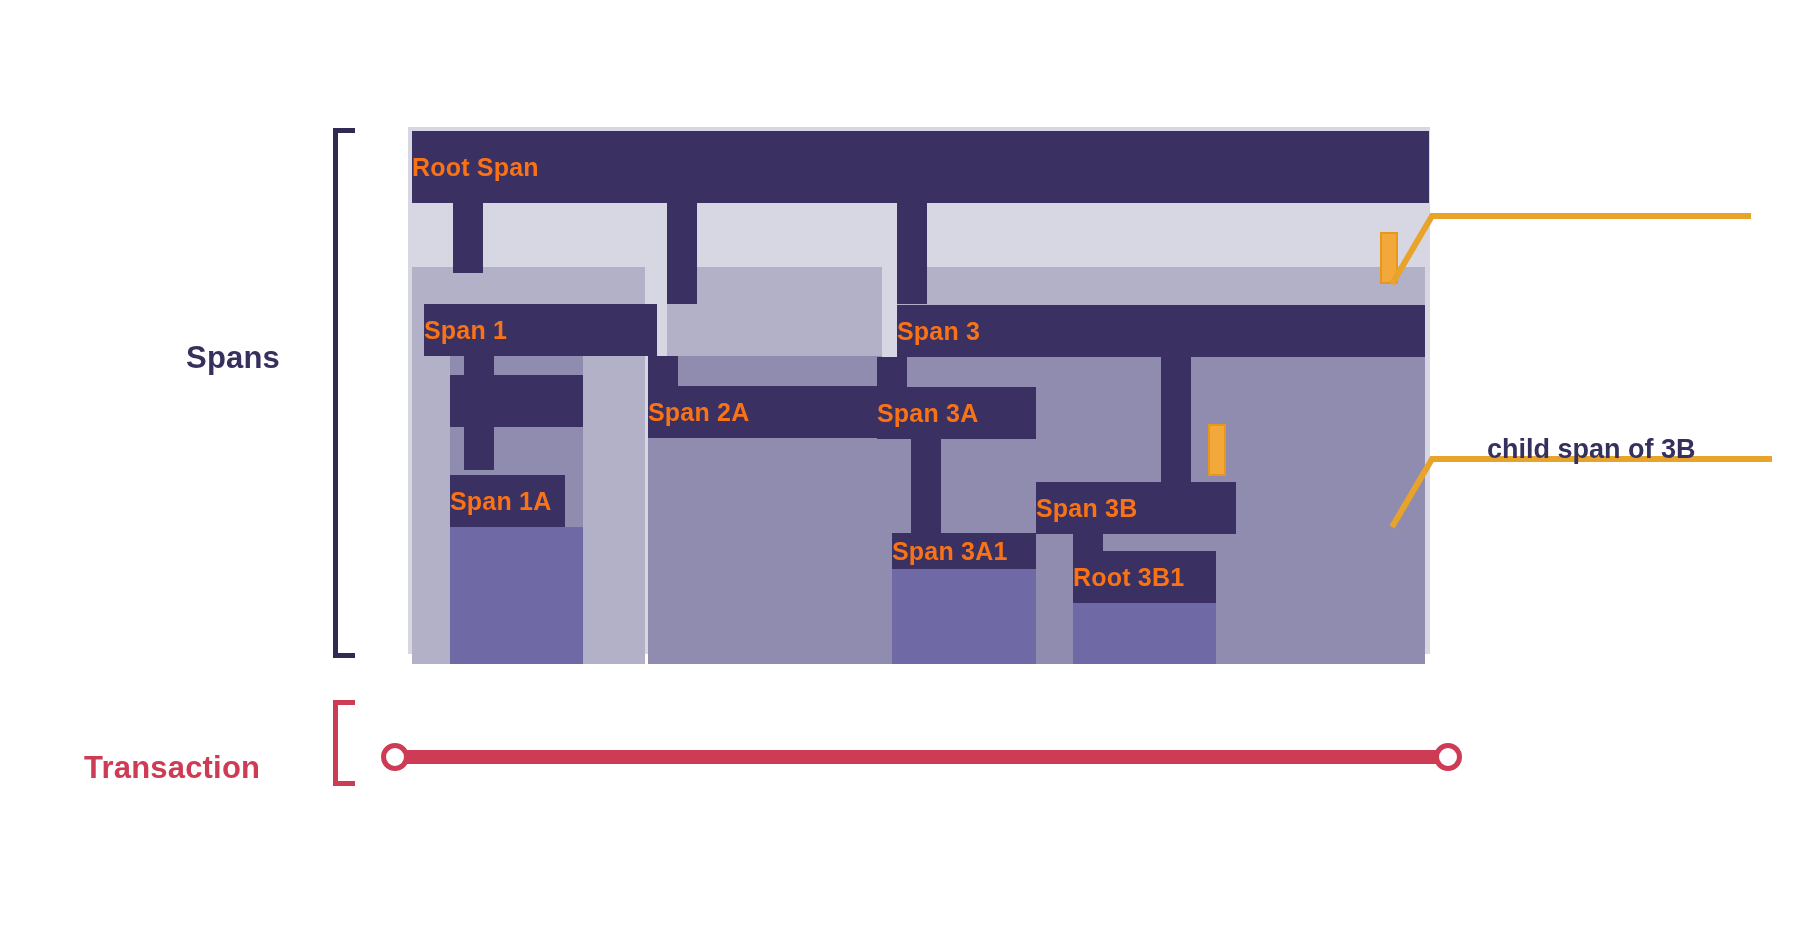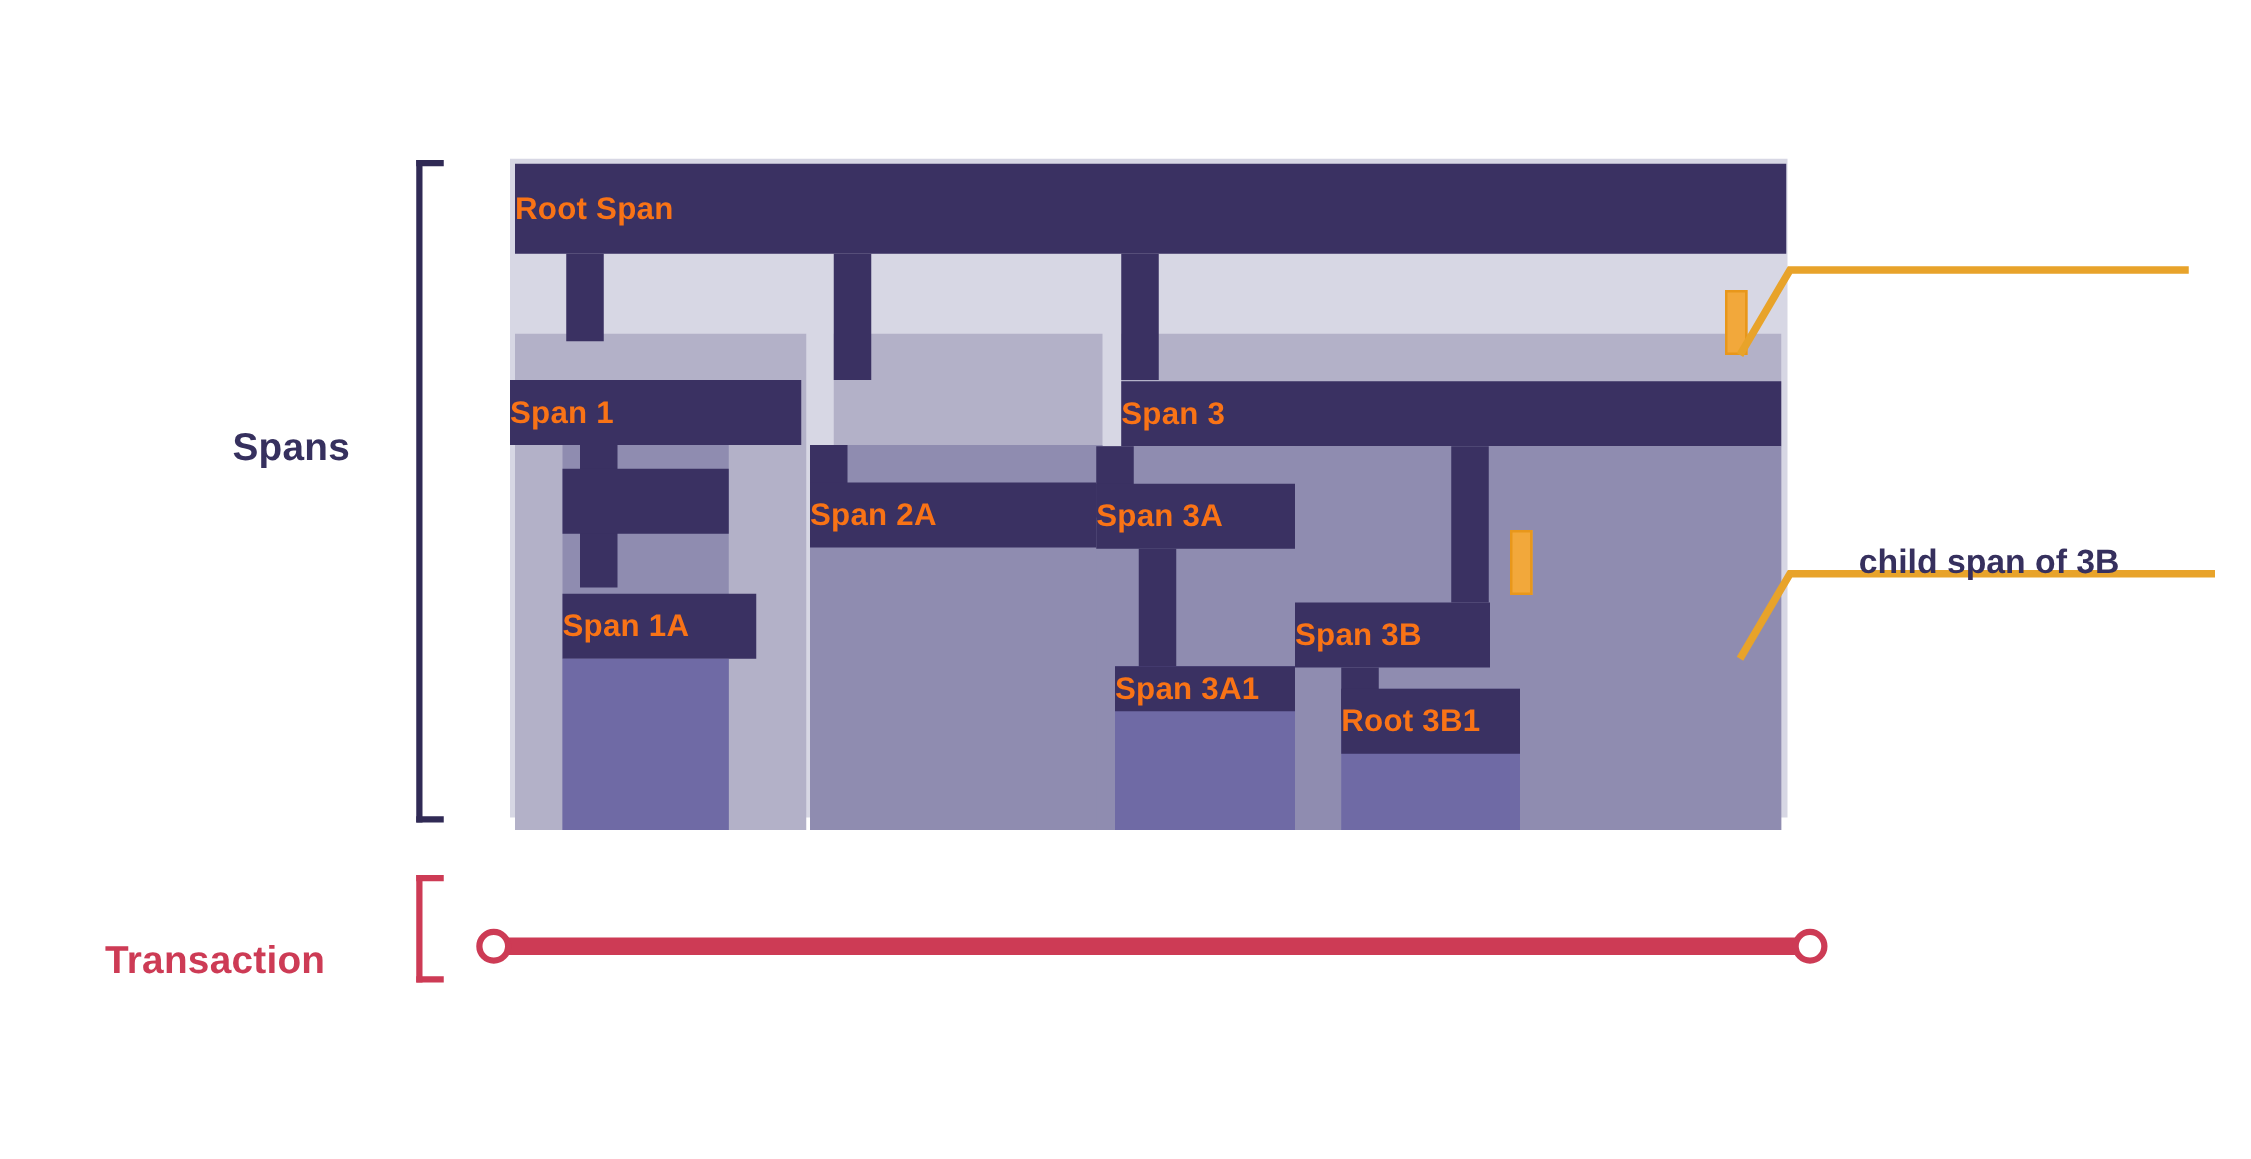--- a/index.html
+++ b/index.html
@@ -152,30 +152,30 @@
 
     <div class="blk bar" style="left:4px; top:4px; width:1017px; height:72px;">
       <span>Root Span</span>
     </div>
 
     <div class="blk body-l1" style="left:4px; top:140px; width:233px; height:397px;"></div>
 
     <div class="blk connector" style="left:45px; top:76px; width:30px; height:70px;"></div>
 
     <div class="blk bar" style="left:45px; top:76px; width:-0px; height:0px;"></div>
-    <div class="blk bar" style="left:0; top:177px; width:233px; height:52px;">
+    <div class="blk bar" style="left:16px; top:177px; width:233px; height:52px;">
       <span>Span 1</span>
     </div>
 
     <div class="blk body-l2" style="left:42px; top:229px; width:133px; height:308px;"></div>
 
     <div class="blk connector" style="left:56px; top:229px; width:30px; height:114px;"></div>
 
     <div class="blk bar" style="left:42px; top:248px; width:133px; height:52px;"></div>
-    <div class="blk bar" style="left:42px; top:348px; width:155px; height:52px;">
+    <div class="blk bar" style="left:42px; top:348px; width:115px; height:52px;">
       <span>Span 1A</span>
     </div>
     <div class="blk body-l3" style="left:42px; top:400px; width:133px; height:137px;"></div>
 
     <div class="blk body-l1" style="left:259px; top:140px; width:215px; height:397px;"></div>
     <div class="blk connector" style="left:259px; top:76px; width:30px; height:101px;"></div>
     <div class="blk body-l2" style="left:240px; top:229px; width:234px; height:308px;"></div>
     <div class="blk connector" style="left:240px; top:229px; width:30px; height:58px;"></div>
     <div class="blk bar" style="left:240px; top:259px; width:234px; height:52px;">
       <span>Span 2A</span>
@@ -193,21 +193,21 @@
       <span>Span 3A</span>
     </div>
     <div class="blk connector" style="left:503px; top:312px; width:30px; height:105px;"></div>
     <div class="blk body-l3" style="left:484px; top:406px; width:150px; height:131px;"></div>
     <div class="blk bar" style="left:484px; top:406px; width:150px; height:36px;">
       <span>Span 3A1</span>
     </div>
 
     <div class="blk body-l2" style="left:628px; top:230px; width:389px; height:307px;"></div>
     <div class="blk connector" style="left:753px; top:230px; width:30px; height:125px;"></div>
-    <div class="blk bar" style="left:628px; top:355px; width:156px; height:52px;">
+    <div class="blk bar" style="left:628px; top:355px; width:200px; height:52px;">
       <span>Span 3B</span>
     </div>
     <div class="blk body-l3" style="left:665px; top:424px; width:143px; height:113px;"></div>
     <div class="blk connector" style="left:665px; top:407px; width:30px; height:42px;"></div>
     <div class="blk bar" style="left:665px; top:424px; width:143px; height:52px;">
       <span>Root 3B1</span>
     </div>
 
     <div class="marker" style="left:972px; top:105px; width:18px; height:52px;"></div>
     <div class="marker" style="left:800px; top:297px; width:18px; height:52px;"></div>

